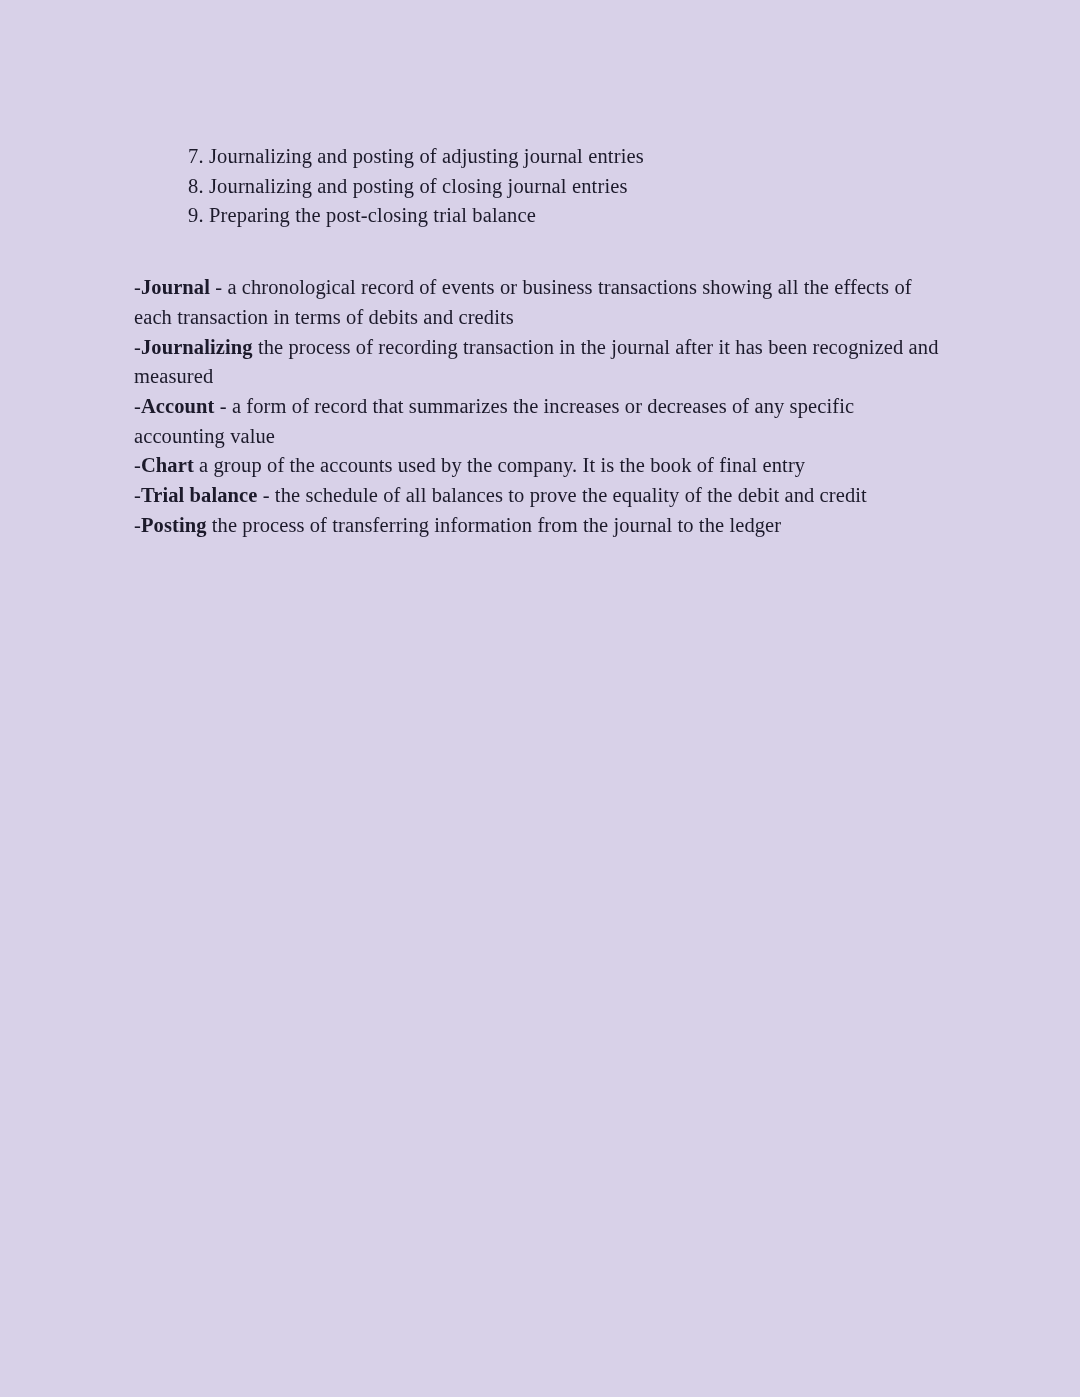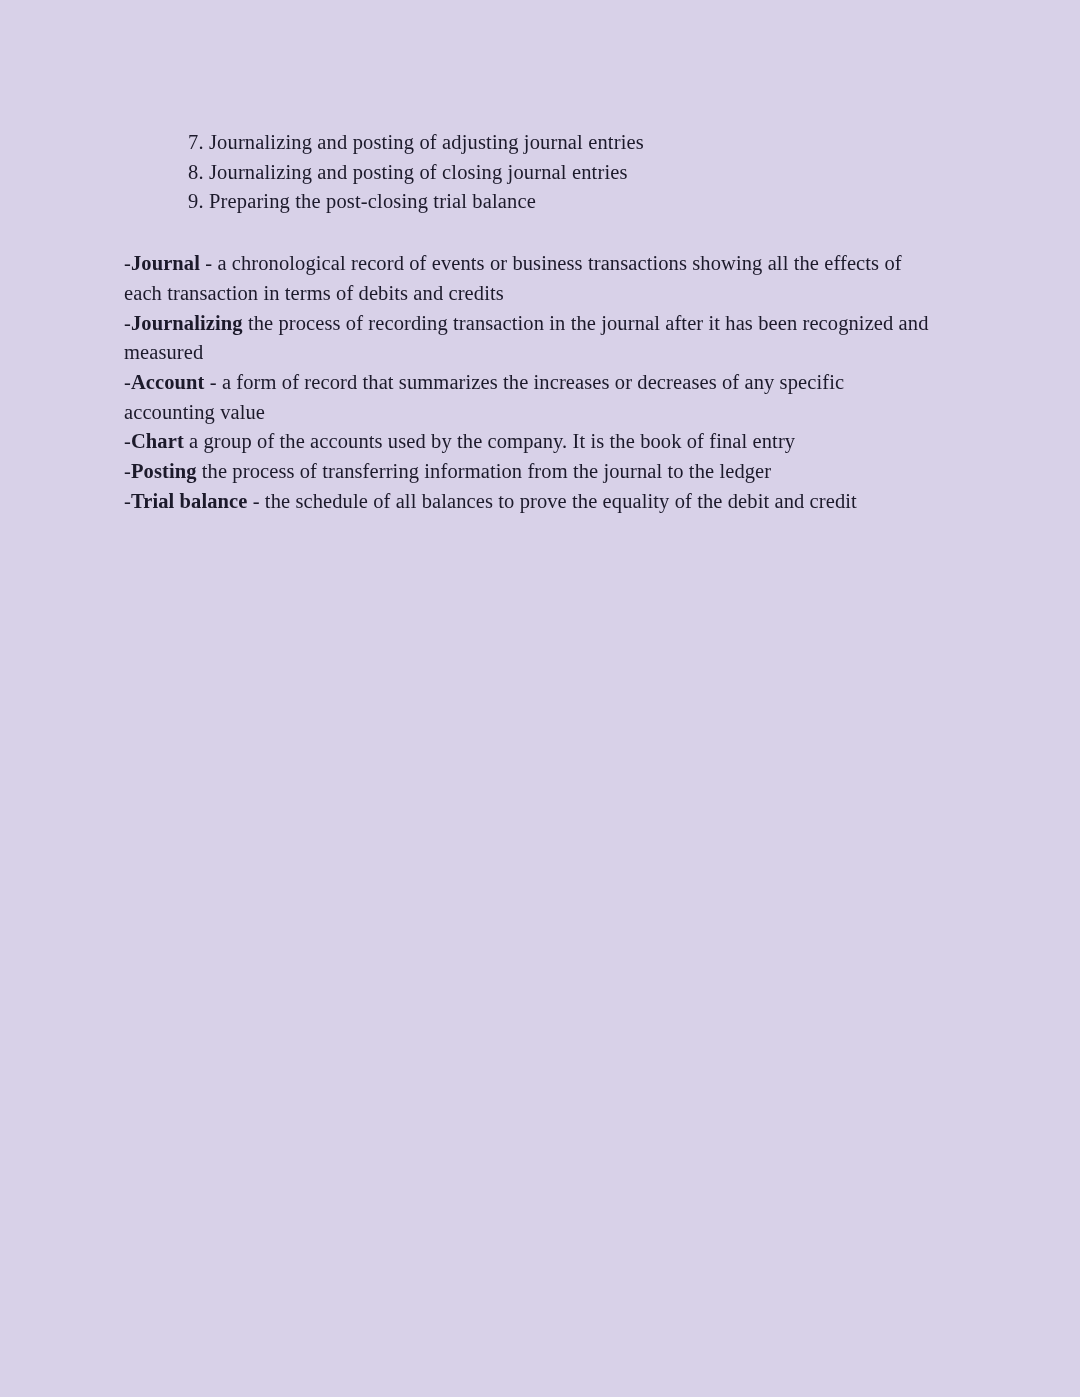--- a/index.html
+++ b/index.html
@@ -17,42 +17,42 @@
   }
   .page {
     position: relative;
     width: 1080px;
     height: 1397px;
     box-sizing: border-box;
   }
   .content {
     position: absolute;
     left: 122px;
-    top: 128px;
+    top: 142px;
     width: 812px;
   }
   
   .steps-list {
     margin: 0 0 0 66px;
     padding: 0;
     list-style: none;
   }
   .steps-list li {
     font-size: 20.5px;
     line-height: 29.7px;
     letter-spacing: 0.15px;
     white-space: nowrap;
   }
   
   .gap {
     height: 30px;
   }
   
   .definitions {
-    margin: 2px;
+    margin: 12px;
     padding: 0;
     width: 806px;
   }
   .def {
     font-size: 20.5px;
     line-height: 29.7px;
     letter-spacing: 0.1px;
     text-align: left;
     margin: 0;
   }
@@ -82,19 +82,19 @@
       <p class="def"><span class="dash">-</span><span class="term">Journal</span><span class="dash"> - </span><span>a chronological record of events or business transactions showing all the effects of each transaction in terms of debits and credits</span></p>
 
       <p class="def"><span class="dash">-</span><span class="term">Journalizing</span><span class="dash"> </span><span>the process of recording transaction in the journal after it has been recognized and measured</span></p>
 
       <p class="def"><span class="dash">-</span><span class="term">Account</span><span class="dash"> - </span><span>a form of record that summarizes the increases or decreases of any specific accounting value</span></p>
 
       <p class="def"><span class="dash">-</span><span class="term">Chart</span><span class="dash"> </span><span>a group of the accounts used by the company. It is the book of final entry</span></p>
 
 
 
+      <p class="def"><span class="dash">-</span><span class="term">Trial balance</span><span class="dash"> - </span><span>the schedule of all balances to prove the equality of the debit and credit</span></p>
+
       <p class="def"><span class="dash">-</span><span class="term">Posting</span><span class="dash"> </span><span>the process of transferring information from the journal to the ledger</span></p>
-
-      <p class="def"><span class="dash">-</span><span class="term">Trial balance</span><span class="dash"> - </span><span>the schedule of all balances to prove the equality of the debit and credit</span></p>
 
     </div>
   </div>
 </div>
 
 </body></html>

